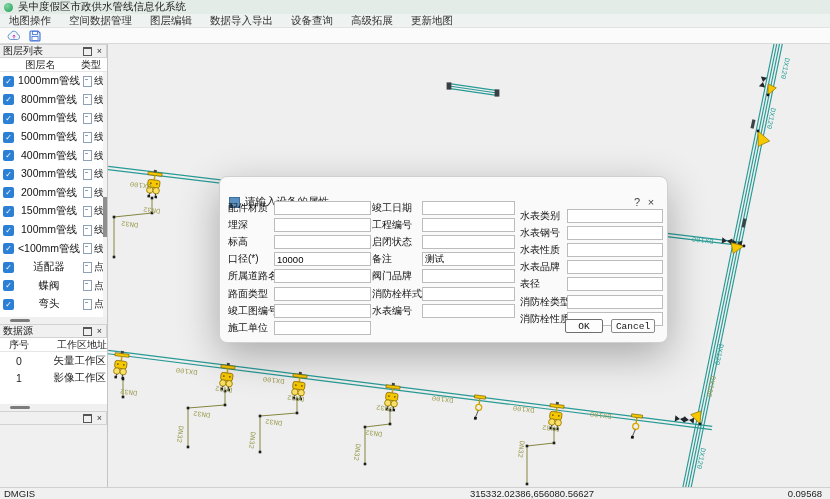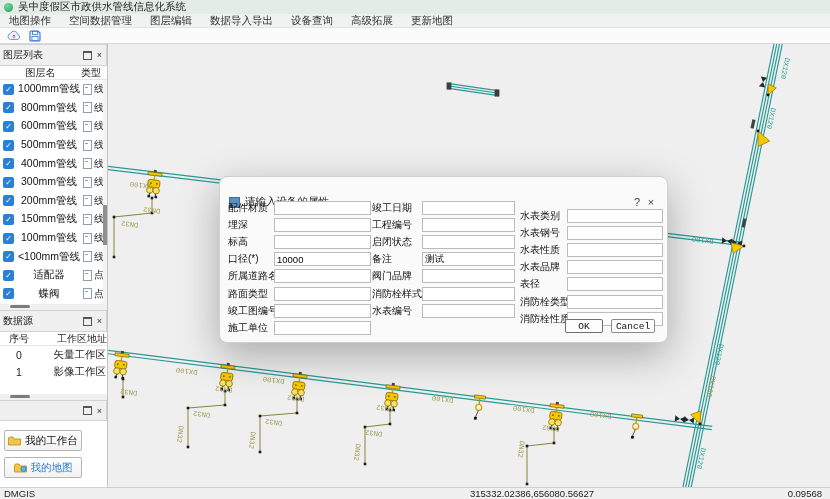--- a/index.html
+++ b/index.html
@@ -12,21 +12,21 @@
   #menubar{position:absolute;left:0;top:14px;width:830px;height:13px;background:#eef2f0;
            display:flex;align-items:center;font-size:10.5px;color:#333;}
   .menu-item{padding:0 9px;line-height:13px;cursor:default;}
   #toolbar{position:absolute;left:0;top:27px;width:830px;height:17px;background:#fafbfa;
            border-top:1px solid #e2e4e3;border-bottom:1px solid #d8dad9;box-sizing:border-box;
            display:flex;align-items:center;gap:6px;padding-left:6px;}
   .tool-btn{width:15px;height:14px;display:flex;align-items:center;justify-content:center;}
   
   #sidebar{position:absolute;left:0;top:44px;width:108px;height:443px;background:#f0f0f0;
            border-right:1px solid #c4c4c4;box-sizing:border-box;display:flex;flex-direction:column;}
-  .panel-header{height:22px;background:#f0f0f0;border:1px solid #d2d2d2;border-left:none;box-sizing:border-box;
+  .panel-header{height:14px;background:#f0f0f0;border:1px solid #d2d2d2;border-left:none;box-sizing:border-box;
                 display:flex;align-items:center;font-size:10px;padding:4px 3px;color:#222;}
   .panel-title{flex:1;overflow:hidden;white-space:nowrap;}
   .float-icon{width:7px;height:6px;border:1px solid #555;border-top-width:2px;margin-right:5px;}
   .close-icon{font-size:9px;color:#333;line-height:8px;margin-right:1px;}
   .col-header{height:13px;display:flex;font-size:10px;color:#222;background:#fff;border-bottom:1px solid #e6e6e6;}
   #layer-list{height:245px;background:#fff;overflow:hidden;position:relative;}
   .lrow{height:18.6px;display:flex;align-items:center;padding-left:3px;font-size:10.5px;color:#111;}
   .cb{width:11px;height:11px;background:#2b7fd4;border-radius:2px;color:#fff;font-size:8px;line-height:11px;
       text-align:center;flex:0 0 auto;margin-right:3px;}
   .lname{flex:1;text-align:center;white-space:nowrap;overflow:hidden;}
@@ -234,35 +234,20 @@
         </div>
       </div>
     <div class="splitter">
         <div class="splitter-handle"></div>
       </div>
     <div class="panel-header">
       <span class="panel-title"></span>
       <span class="float-icon"></span>
       <span class="close-icon">×</span>
     </div>
-    <div id="workspace-body">
-        <div class="ws-btn">
-          <svg width="13" height="10" viewBox="0 0 13 10">
-            <path d="M0.5 2 L0.5 9 L12.5 9 L12.5 3 L6 3 L5 1 L1.5 1 Z" fill="#f3c64a" stroke="#b88a12" stroke-width="0.8"></path>
-          </svg>
-          <span>我的工作台</span>
-        </div>
-        <div class="ws-btn active">
-          <svg width="13" height="10" viewBox="0 0 13 10">
-            <path d="M0.5 2 L0.5 9 L12.5 9 L12.5 3 L6 3 L5 1 L1.5 1 Z" fill="#f3c64a" stroke="#b88a12" stroke-width="0.8"></path>
-            <circle cx="9.5" cy="6" r="2.6" fill="#58b8e8" stroke="#2877a8" stroke-width="0.7"></circle>
-          </svg>
-          <span>我的地图</span>
-        </div>
-      </div>
   </div>
 
   <div id="map">
     <svg id="map-svg" width="722" height="443" viewBox="108 44 722 443">
         <line x1="108.19043473950697" y1="166.41137335727083" x2="742.1904347395069" y2="242.41137335727083" stroke="#279a95" stroke-width="1.15"></line>
         <line x1="107.80956526049303" y1="169.58862664272917" x2="741.8095652604931" y2="245.58862664272917" stroke="#279a95" stroke-width="1.15"></line>
         <line x1="108.2122337724411" y1="350.31330001902074" x2="712.2122337724411" y2="426.31330001902074" stroke="#279a95" stroke-width="1.15"></line>
         <line x1="107.7877662275589" y1="353.68669998097926" x2="711.7877662275589" y2="429.68669998097926" stroke="#279a95" stroke-width="1.15"></line>
         <line x1="791.9670740668945" y1="-3.1846329981086443" x2="687.9670740668945" y2="502.81536700189133" stroke="#279a95" stroke-width="1.15"></line>
         <line x1="789.3223580222982" y1="-3.7282109993695483" x2="685.3223580222982" y2="502.27178900063046" stroke="#279a95" stroke-width="1.15"></line>

